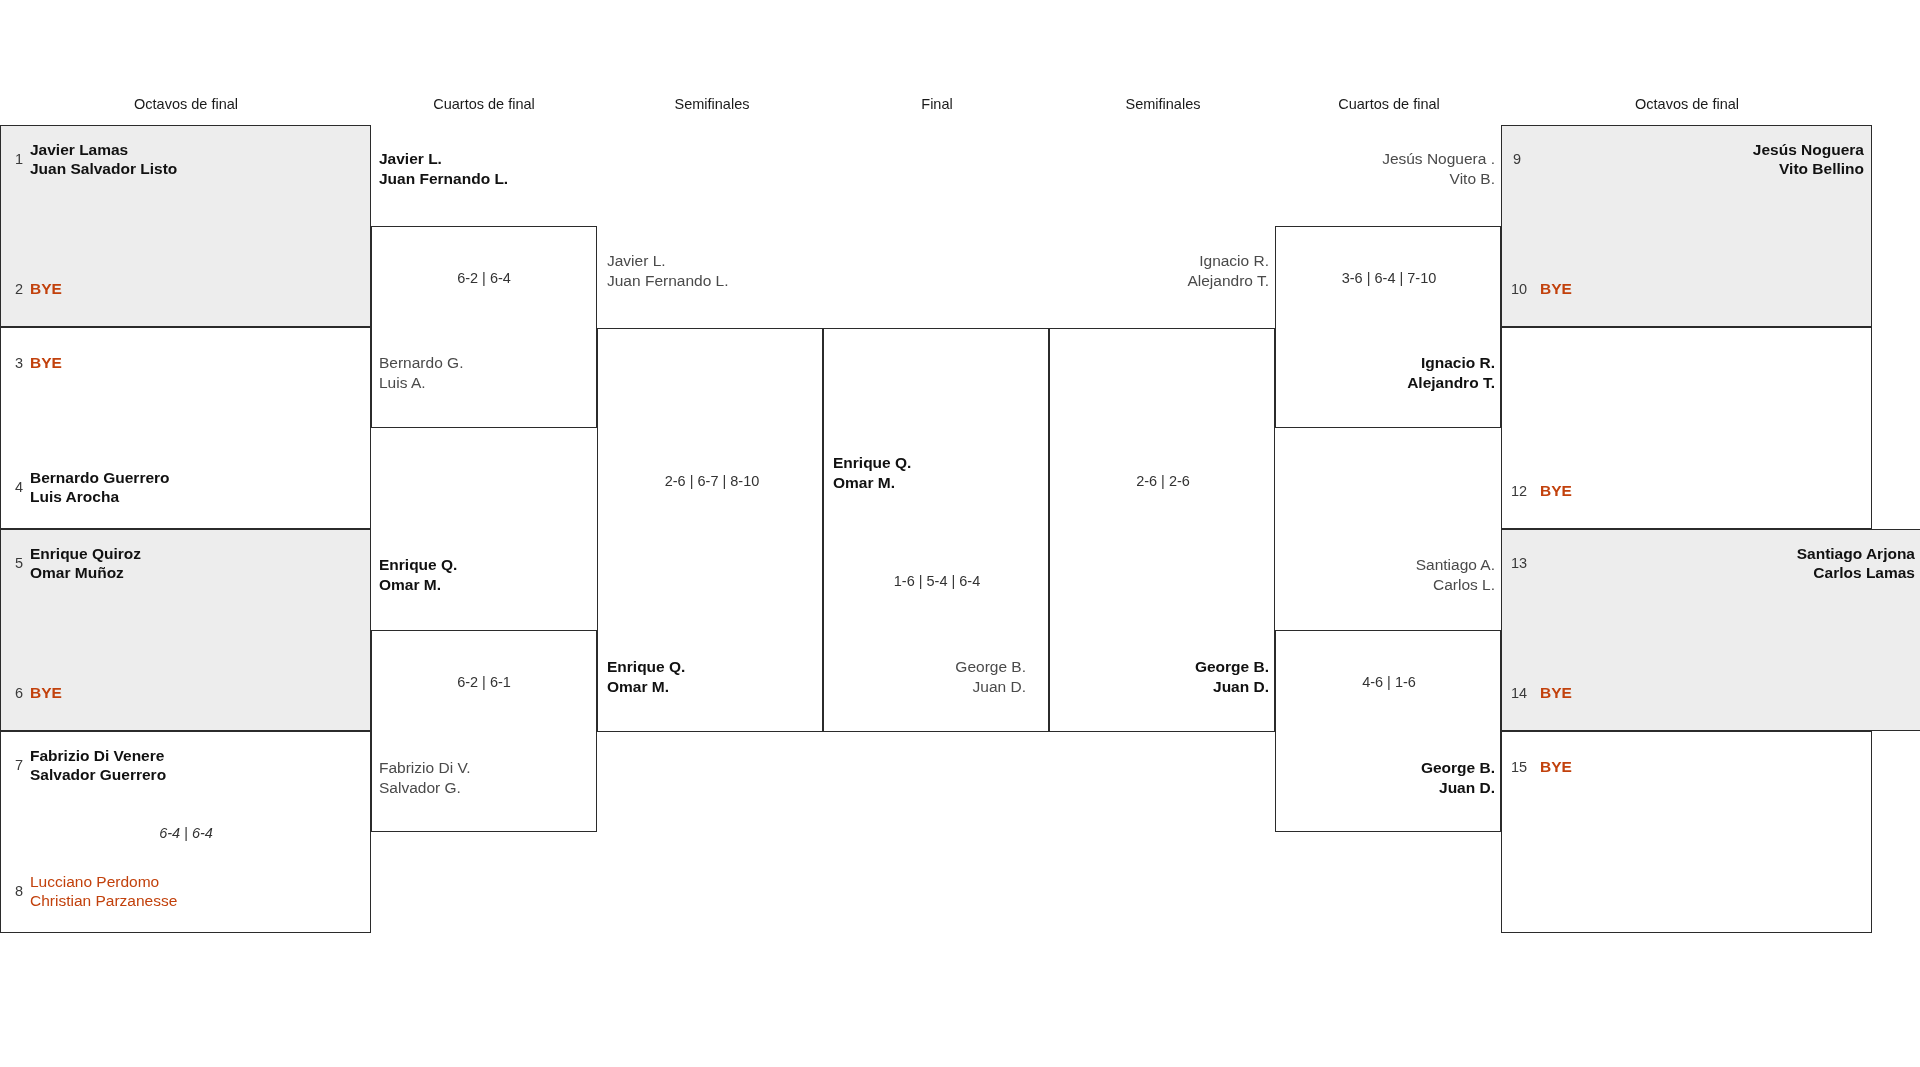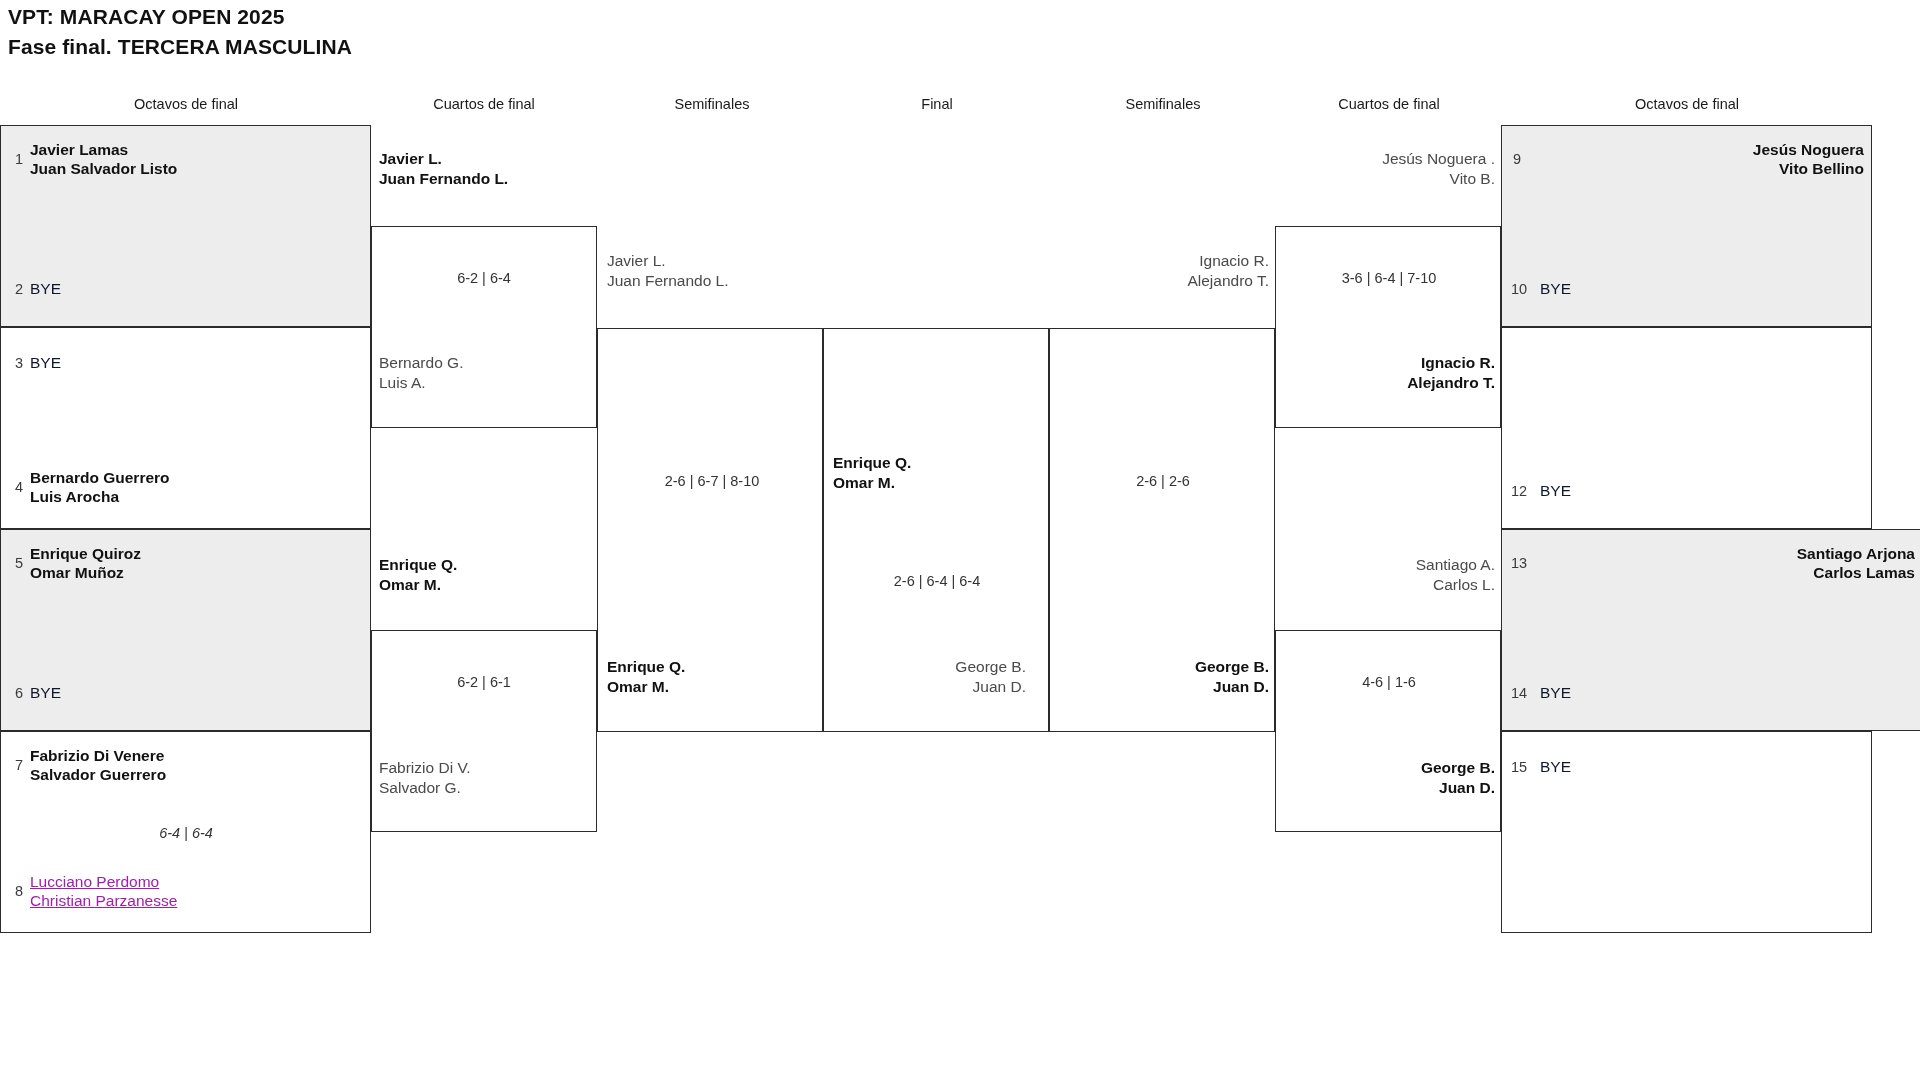--- a/index.html
+++ b/index.html
@@ -41,22 +41,22 @@
   .seedno {
     font-size: 14.5px; color: #3a3a3a; width: 22px;
     text-align: center; flex: none; line-height: 1;
   }
   .seedno.wide { width: 26px; }
 
   .names { display: flex; flex-direction: column; line-height: 19.5px; }
   .names.right { text-align: right; align-items: flex-end; }
   .nm { font-size: 15.5px; white-space: nowrap; }
   .strong .nm { font-weight: bold; color: #111; }
-  .weak .nm { font-weight: normal; color: #a21caf; text-decoration: underline; }
-  .bye { font-size: 15.5px; color: #0f172a; font-weight: normal; }
+  .weak .nm { font-weight: normal; color: #c2410c; }
+  .bye { font-size: 15.5px; color: #c2410c; font-weight: bold; }
 
   
   .mbox {
     position: absolute;
     border: 1px solid #2b2b2b;
     background: transparent;
   }
   .score {
     position: absolute; font-size: 14.5px; color: #333;
     white-space: nowrap; text-align: center; transform: translateX(-50%);
@@ -68,24 +68,20 @@
   .label.rt { text-align: right; align-items: flex-end; }
   .label .nm { font-size: 15.5px; }
   .label.win .nm { font-weight: bold; color: #111; }
   .label.lose .nm { font-weight: normal; color: #4a4a4a; }
 </style>
 </head>
 <body>
 
 <div id="root">
 
-  <div class="title-block">
-    <div class="title-line">VPT: MARACAY OPEN 2025</div>
-    <div class="title-line">Fase final. TERCERA MASCULINA</div>
-  </div>
 
 
   <div class="col-header" style="left:186px">Octavos de final</div>
   <div class="col-header" style="left:484px">Cuartos de final</div>
   <div class="col-header" style="left:712px">Semifinales</div>
   <div class="col-header" style="left:937px">Final</div>
   <div class="col-header" style="left:1163px">Semifinales</div>
   <div class="col-header" style="left:1389px">Cuartos de final</div>
   <div class="col-header" style="left:1687px">Octavos de final</div>
 
@@ -180,21 +176,21 @@
   <div class="label win" style="left:607px; top:657px;">
     <span class="nm">Enrique Q.</span>
     <span class="nm">Omar M.</span>
   </div>
 
   <div class="mbox" style="left:823px; top:328px; width:226px; height:404px;" style2=""></div>
   <div class="label win" style="left:833px; top:453px;">
     <span class="nm">Enrique Q.</span>
     <span class="nm">Omar M.</span>
   </div>
-  <div class="score" style="left:937px; top:573px;">2-6 | 6-4 | 6-4</div>
+  <div class="score" style="left:937px; top:573px;">1-6 | 5-4 | 6-4</div>
   <div class="label lose rt" style="left:833px; width:193px; top:657px;">
     <span class="nm">George B.</span>
     <span class="nm">Juan D.</span>
   </div>
 
   <div class="mbox" style="left:1049px; top:328px; width:226px; height:404px;"></div>
   <div class="label lose rt" style="left:1055px; width:214px; top:251px;">
     <span class="nm">Ignacio R.</span>
     <span class="nm">Alejandro T.</span>
   </div>

